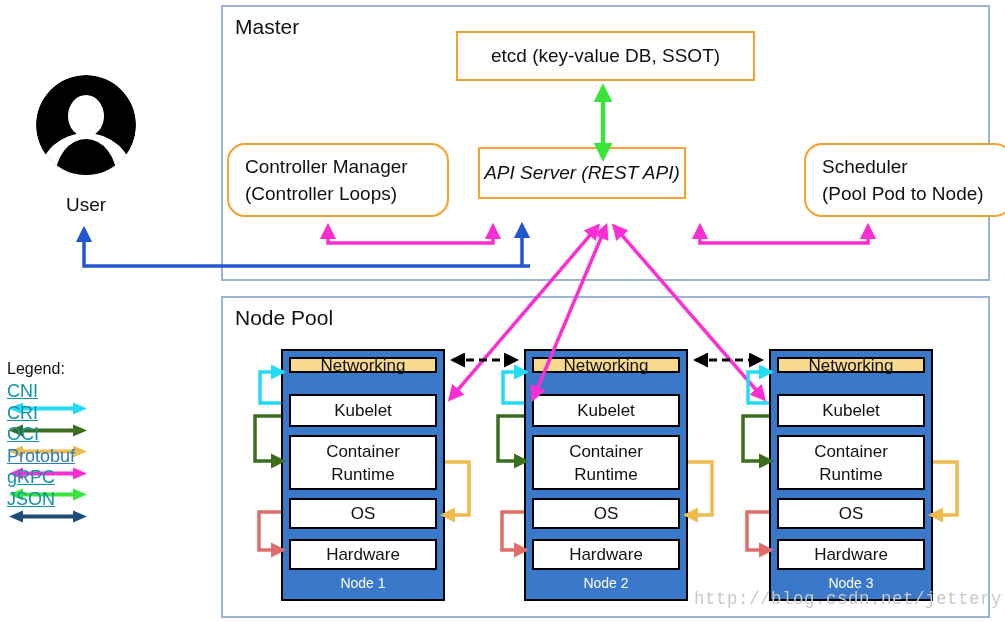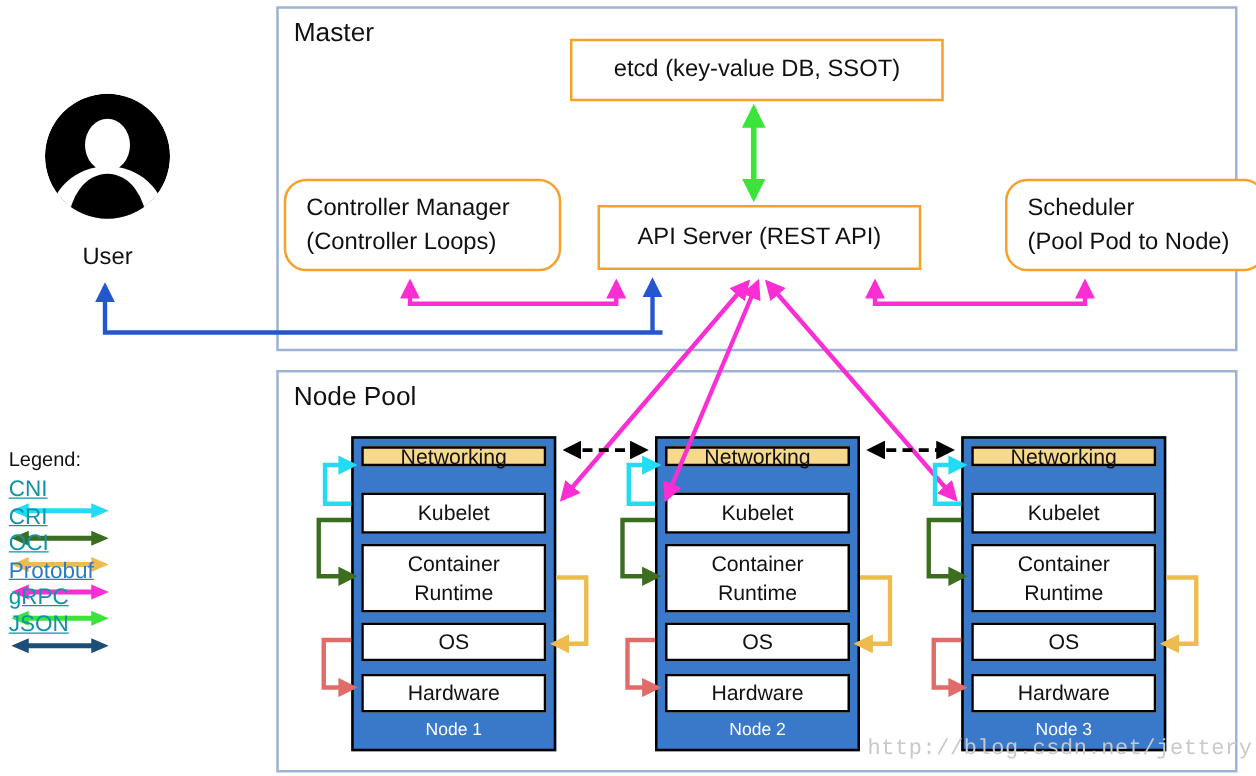--- a/index.html
+++ b/index.html
@@ -68,21 +68,21 @@
 
   <div class="obox center" style="left:456px;top:31px;width:299px;height:50px;">
     <span>etcd (key-value DB, SSOT)</span>
   </div>
 
   <div class="obox twolines" style="left:227px;top:143px;width:222px;height:74px;">
     <span>Controller Manager</span>
     <span>(Controller Loops)</span>
   </div>
 
-  <div class="obox center" style="left:478px;top:164px;width:259px;height:52px;">
+  <div class="obox center" style="left:478px;top:147px;width:208px;height:52px;font-style:italic;">
     <span>API Server (REST API)</span>
   </div>
 
   <div class="obox twolines" style="left:804px;top:143px;width:209px;height:74px;">
     <span>Scheduler</span>
     <span>(Pool Pod to Node)</span>
   </div>
 
   <div class="node" style="left:281px;">
     <div class="layer networking">Networking</div>

